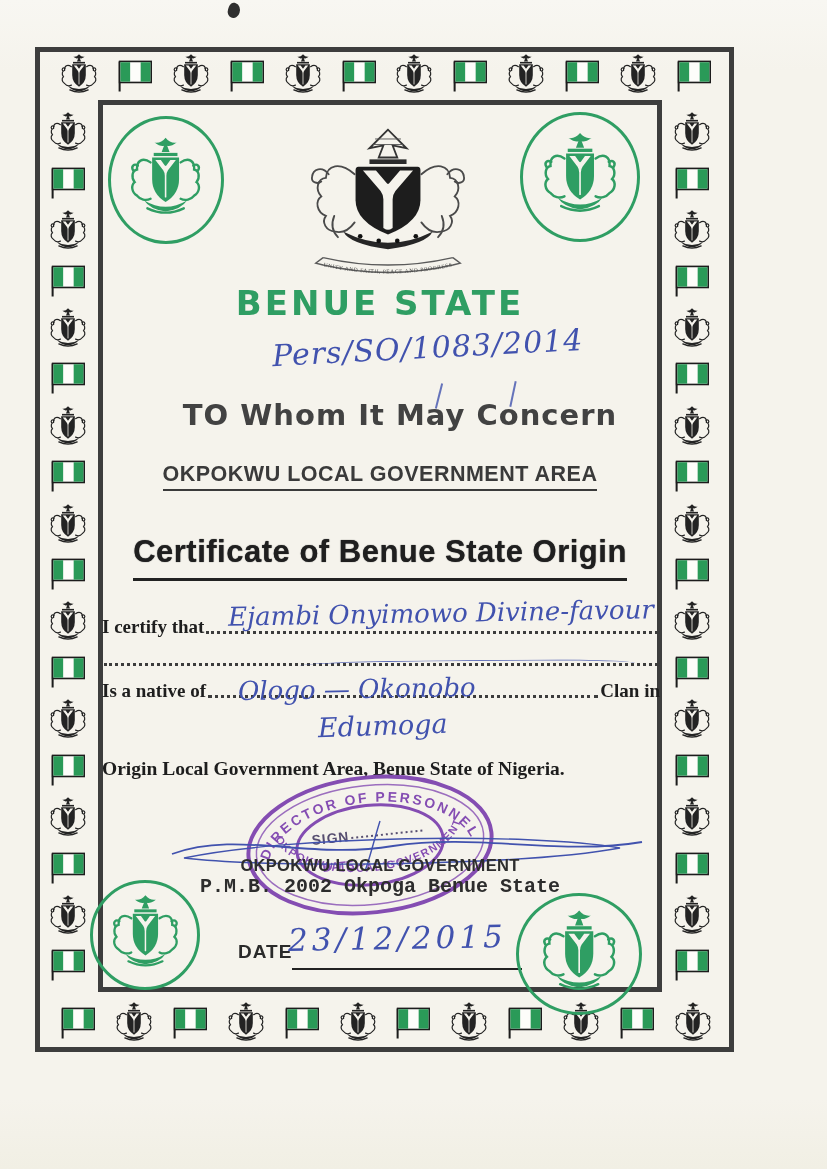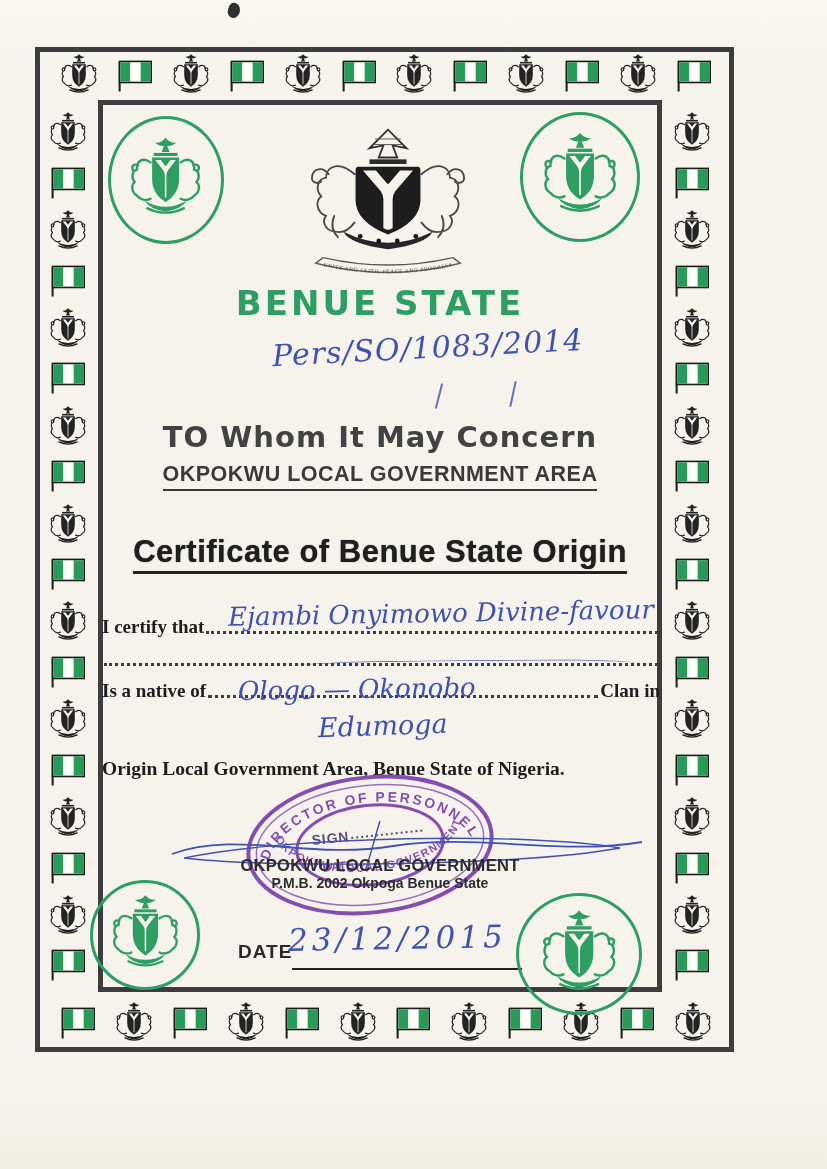--- a/index.html
+++ b/index.html
@@ -40,28 +40,28 @@
     display:flex;align-items:center;justify-content:center;box-sizing:border-box;
   }
   .emblem svg{width:72%;height:80%;color:var(--green);}
   
   .central-arms{position:absolute;left:293px;top:126px;width:190px;height:152px;color:#2b2b2b;}
   .ribbon-text{font-family:"Liberation Serif",serif;font-size:6px;fill:#4a4a4a;letter-spacing:.5px;}
   
   .centered{position:absolute;left:98px;width:564px;text-align:center;}
   .state-title{top:283px;font-size:34px;font-weight:bold;letter-spacing:3px;color:var(--green);
     font-family:"DejaVu Sans",sans-serif;}
-  .salutation{top:420px;font-size:29px;font-weight:bold;letter-spacing:1px;color:#424242;
-    font-family:"DejaVu Sans",sans-serif;}
+  .salutation{top:398px;font-size:29px;font-weight:bold;letter-spacing:1px;color:#424242;
+    font-family:"DejaVu Sans",sans-serif;padding-left:20px;}
   .lga-heading{top:462px;}
   .lga-heading span{display:inline-block;font-size:21.5px;font-weight:bold;color:#3a3a3a;
     border-bottom:2.5px solid #3a3a3a;padding-bottom:2px;letter-spacing:.5px;}
   .cert-title{top:534px;}
   .cert-title span{display:inline-block;font-size:31px;font-weight:bold;color:#1f1f1f;
-    border-bottom:3px solid #222;padding-bottom:1px;letter-spacing:.5px;
+    border-bottom:3px solid #222;padding-bottom:8px;letter-spacing:.5px;
     font-family:"Liberation Sans",sans-serif;text-shadow:0 0 1px #333;}
   
   .form-row{position:absolute;display:flex;align-items:flex-end;}
   .serif-label{font-family:"Liberation Serif",serif;font-weight:bold;font-size:19px;color:#1e1e1e;white-space:nowrap;}
   .dots{flex:1;border-bottom:3px dotted #3c3c3c;height:1px;margin:0 2px 4px 2px;}
   .ref-row{left:133px;right:167px;top:352px;height:28px;}
   .ref-row .ref-label{font-size:18px;font-weight:bold;color:#2a2a2a;white-space:nowrap;}
   .certify-row{left:102px;right:167px;top:610px;height:28px;}
   .dots-row{left:102px;right:167px;top:650px;height:20px;}
   .native-row{left:102px;right:167px;top:674px;height:28px;}
@@ -81,21 +81,21 @@
   .pen-tick.t1{left:438px;top:383px;transform:rotate(14deg);}
   .pen-tick.t2{left:512px;top:381px;transform:rotate(12deg);}
   
   .stamp{position:absolute;left:241px;top:770px;width:258px;height:150px;transform:rotate(-6deg);opacity:.92;}
   .stamp-arc{font-size:14px;font-weight:bold;letter-spacing:2.5px;fill:var(--stamp);font-family:"Liberation Sans",sans-serif;}
   .stamp-arc.small{font-size:11px;letter-spacing:1.5px;}
   .stamp-sign{font-size:14px;font-weight:bold;fill:#4a4166;letter-spacing:1px;}
   .stamp-date{font-size:12px;font-weight:bold;fill:var(--stamp);}
   .signature{position:absolute;left:168px;top:818px;width:480px;height:55px;}
   .issuer1{top:856px;font-size:16.5px;font-weight:bold;color:#2d2d2d;letter-spacing:.3px;}
-  .issuer2{top:875px;font-size:14px;font-weight:bold;color:#2d2d2d;}
+  .issuer2{top:875px;font-size:20px;font-weight:bold;color:#2d2d2d;font-family:Liberation Mono, monospace;}
   
   .date-label{position:absolute;left:238px;top:941px;font-size:19px;font-weight:bold;color:#2a2a2a;letter-spacing:1px;}
   .date-underline{position:absolute;left:292px;top:968px;width:230px;border-bottom:2px solid #222;}
   
   .scan-mark{position:absolute;left:228px;top:3px;width:12px;height:15px;background:#2f2f2f;
     border-radius:40% 60% 50% 50%;transform:rotate(18deg);}
   .hidden-defs{position:absolute;width:0;height:0;overflow:hidden;}
 </style>
 </head>
 <body>

